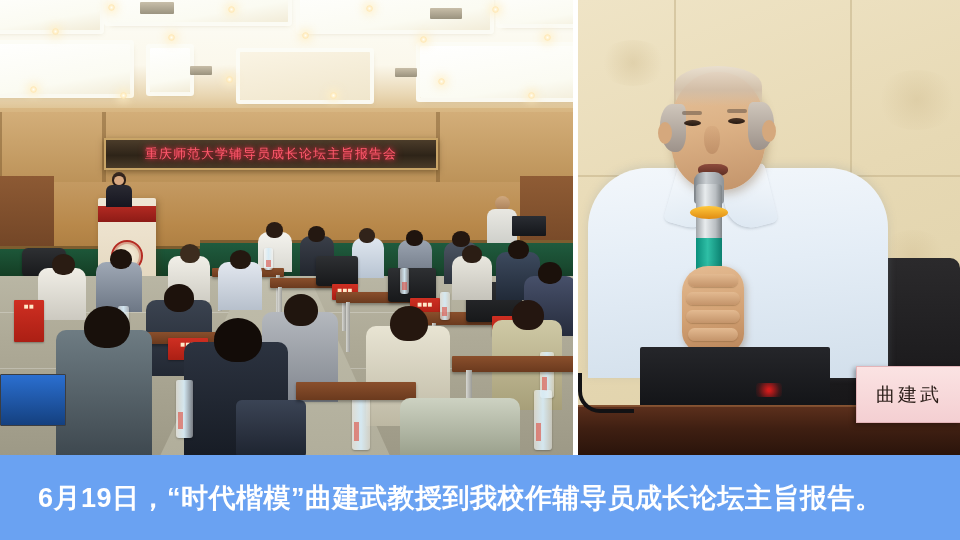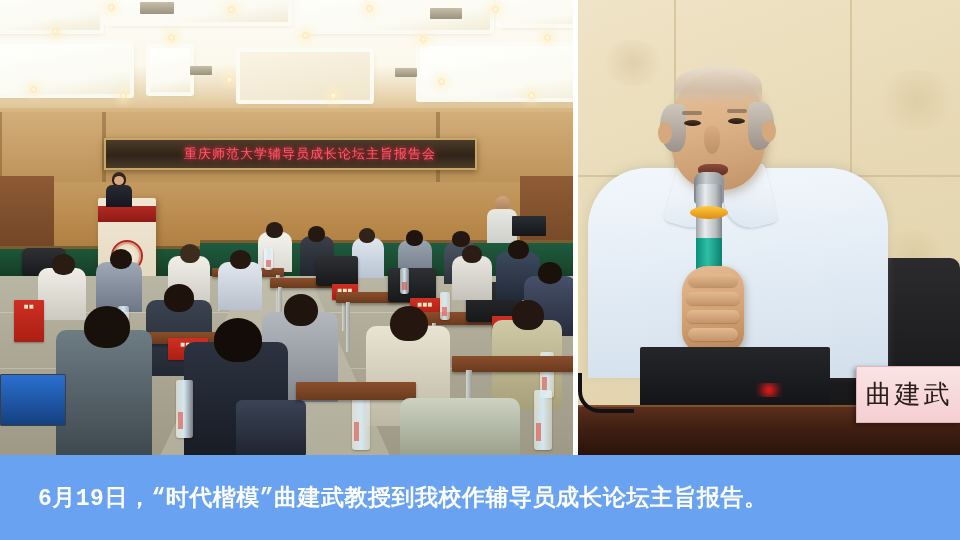--- a/index.html
+++ b/index.html
@@ -98,21 +98,20 @@
   }
   .led-banner {
     position: absolute;
     left: 104px; top: 138px;
     width: 330px; height: 28px;
     background: linear-gradient(180deg,#4b3c2a,#2e2418 55%,#4a3b28);
     border: 2px solid #c9a567;
     box-shadow: 0 2px 6px rgba(60,40,10,.5);
     display: flex; align-items: center; justify-content: center;
     overflow: hidden;
-    padding-left: 39px;
   }
   .led-text {
     font-size: 13px;
     letter-spacing: 1px;
     color: #ff5a6e;
     text-shadow: 0 0 4px #ff2a44, 0 0 9px rgba(255,60,90,.8);
     white-space: nowrap;
     font-family: "DejaVu Sans", "Liberation Sans", sans-serif;
   }
   .wall-lower {
@@ -439,21 +438,21 @@
   }
   .nameplate {
     position: absolute;
     left: 278px; top: 366px; width: 104px; height: 55px;
     background: linear-gradient(180deg,#fbe3e3 0%, #f4cfd2 100%);
     border: 1px solid #e3b4b8;
     box-shadow: -2px 2px 5px rgba(0,0,0,.35);
     display: flex; align-items: center; justify-content: center;
   }
   .nameplate span {
-    font-size: 26px;
+    font-size: 19px;
     letter-spacing: 3px;
     color: #2a1d18;
     font-family: Liberation Mono, monospace;
     white-space: nowrap;
   }
 
   
   .caption-bar {
     position: absolute;
     left: 0; top: 455px;
@@ -478,24 +477,24 @@
   }
   .caption-body {
     flex: 1 1 auto;
     background: #6aa2f2;
     display: flex;
     align-items: center;
     padding-left: 38px;
   }
   .caption-body span {
     color: #ffffff;
-    font-size: 23px;
+    font-size: 27px;
     font-weight: bold;
     letter-spacing: .5px;
-    font-family: Liberation Mono, monospace;
+    font-family: Liberation Sans, sans-serif;
     white-space: nowrap;
   }
 </style>
 </head>
 <body>
 
 <div class="page">
 
   <div class="photos">
 

